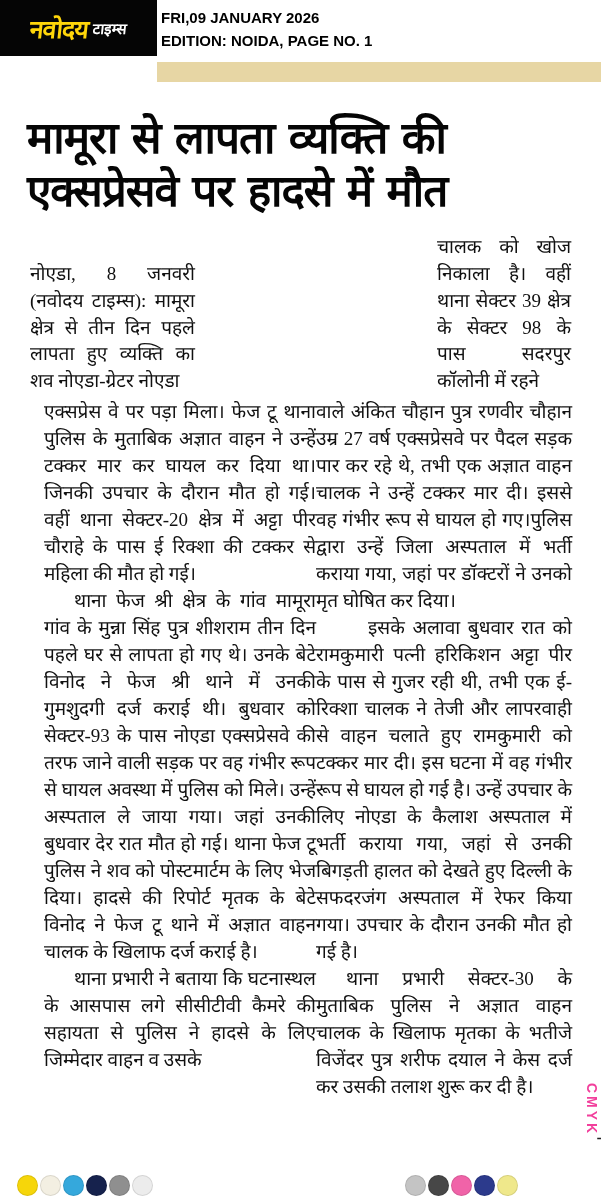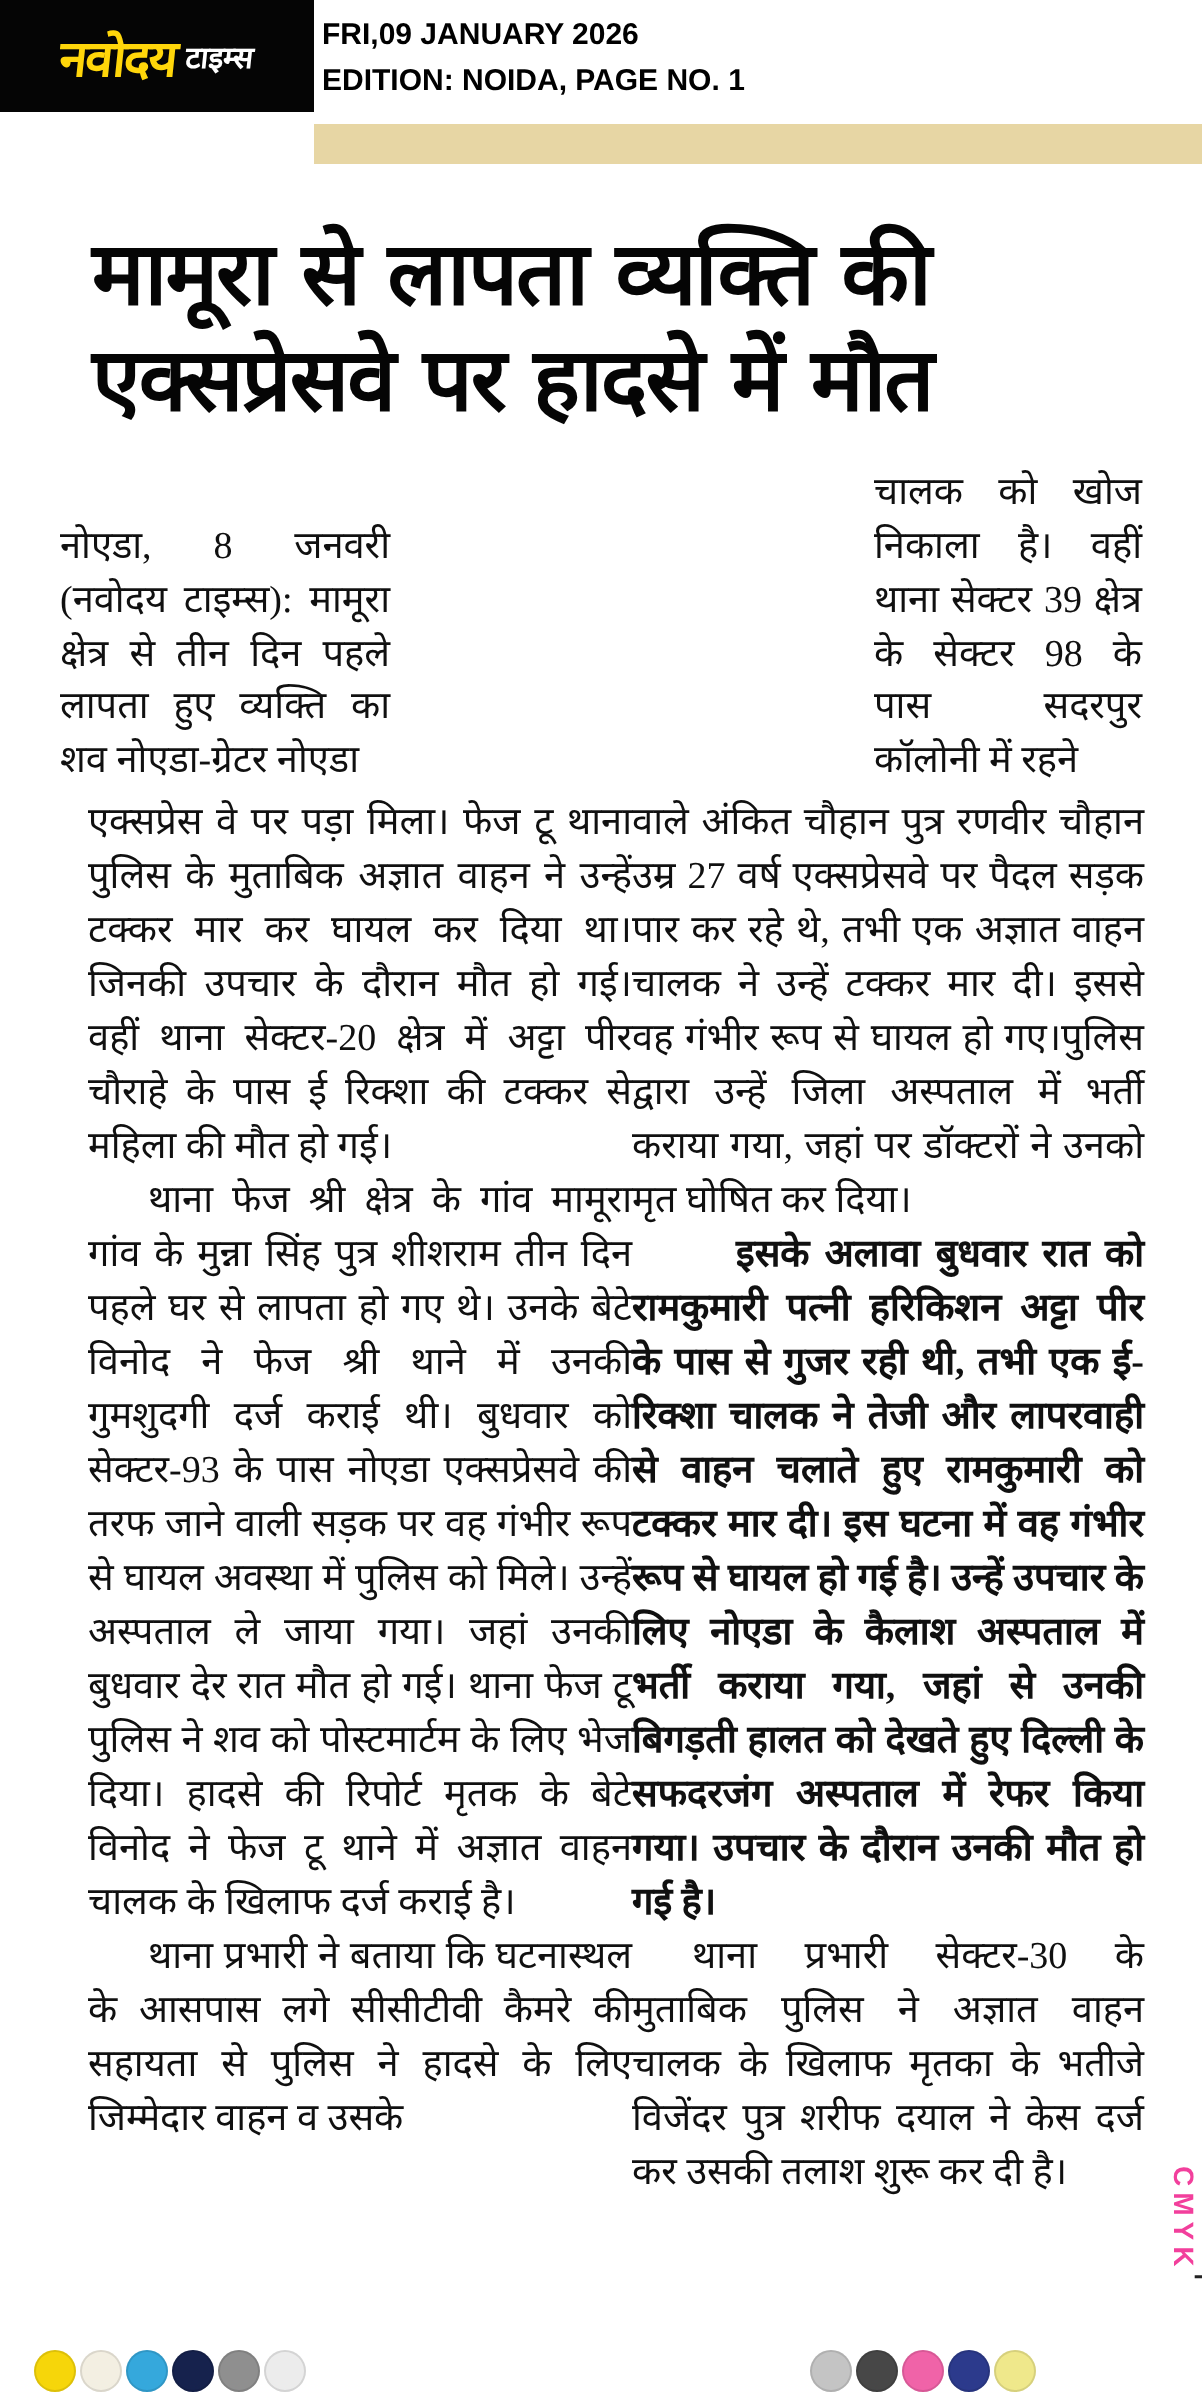--- a/index.html
+++ b/index.html
@@ -39,21 +39,21 @@
     font-weight:bold; font-size:15px; color:#000;
     line-height:1.5;
   }
   .tan-strip {
     position:absolute; left:157px; top:62px; right:0; height:20px;
     background:#e7d6a4;
   }
 
   
   .headline {
-    margin:30px 30px 0 46px;
+    margin:30px 30px 0 27px;
     font-size:44px; font-weight:800; color:#050505;
     line-height:1.2; letter-spacing:-1px;
     font-family:"DejaVu Sans", sans-serif;
   }
 
   
   .bodytext {
     font-size:19px; line-height:1.42; color:#101010;
     text-align:justify;
   }
@@ -76,21 +76,21 @@
     position:absolute; right:-16px; top:-8px;
   }
 
   .columns {
     display:flex; margin:4px 29px 0 44px;
   }
   .col-left  { width:272px; flex:none; }
   .col-right { width:256px; flex:none; }
   .columns p { margin:0; }
   .columns p.indent { text-indent:30px; }
-  .columns p.indent-lg { text-indent:52px;font-weight:bold; }
+  .columns p.indent-lg { text-indent:52px; }
 
   
   .cmyk-label {
     position:absolute; right:1px; top:1083px;
     writing-mode:vertical-rl; text-orientation:mixed;
     color:#f23f9c; font-weight:bold; font-size:14px;
     letter-spacing:3px;
     font-family:"Liberation Sans", sans-serif;
   }
   .plus-mark {

